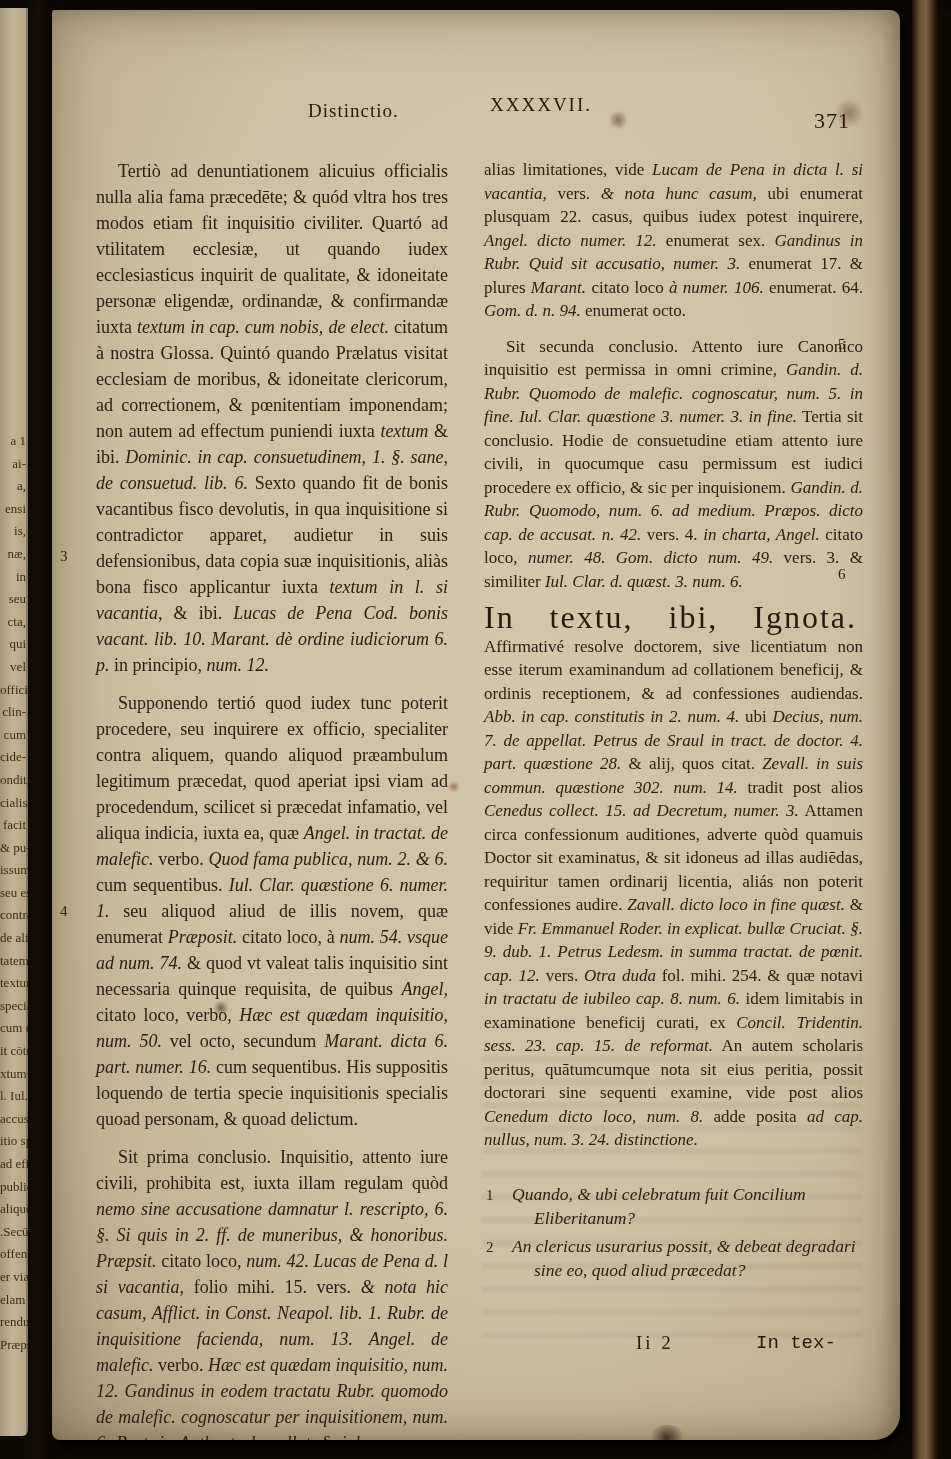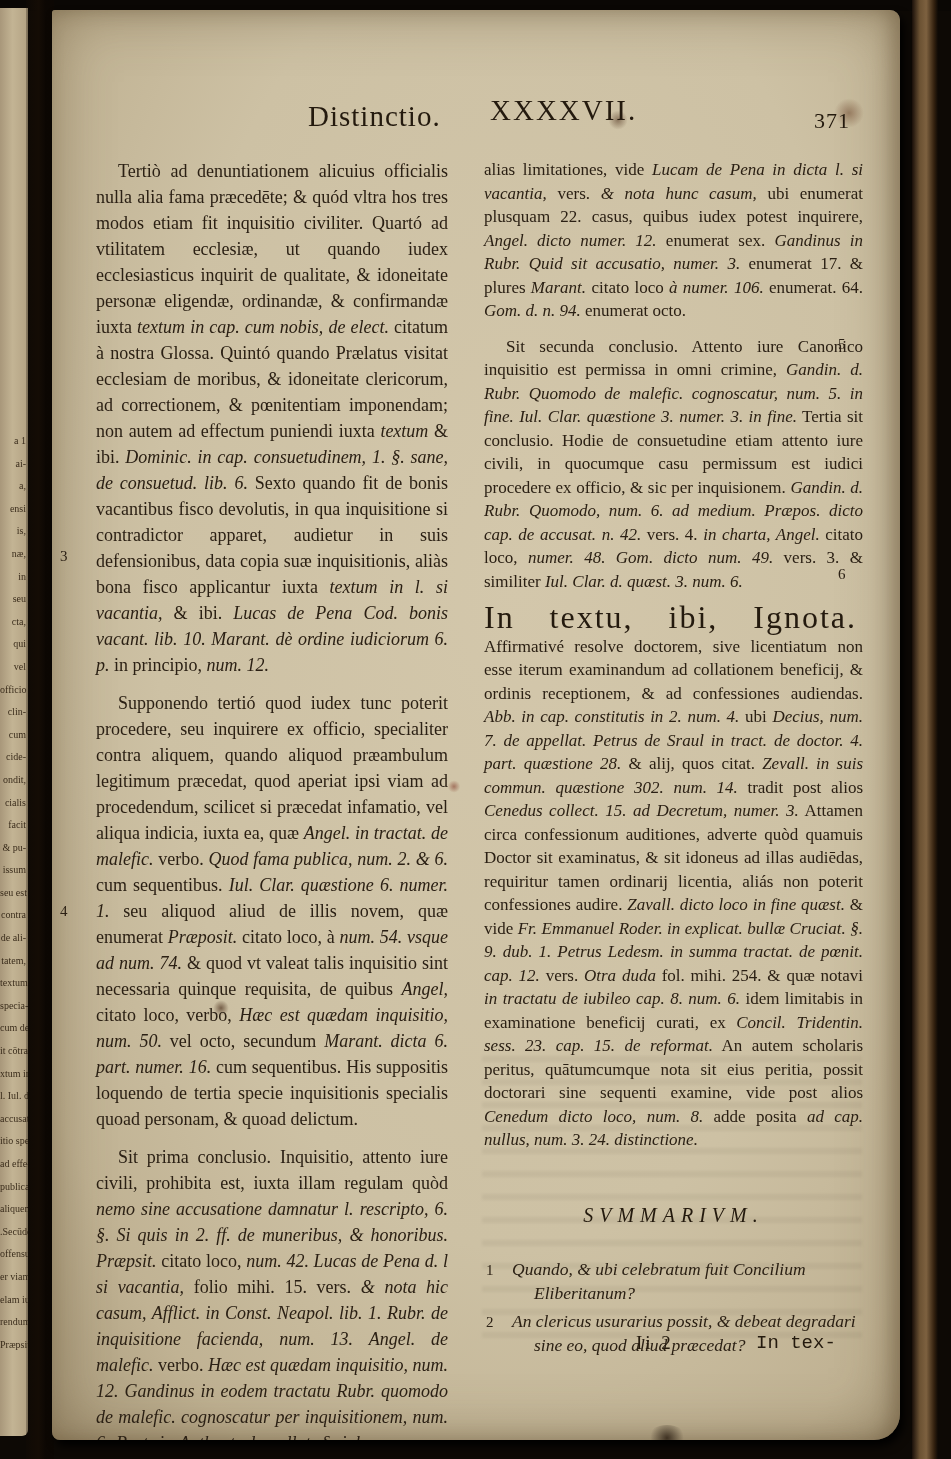--- a/index.html
+++ b/index.html
@@ -30,21 +30,21 @@
     border-radius:3px 10px 26px 8px;
     box-shadow:inset 0 0 60px rgba(90,70,40,.45), inset -8px 0 18px rgba(80,60,35,.35), 4px 6px 10px #000;
     overflow:hidden;color:#2b2014;
   }
   .stain{position:absolute;border-radius:50%;pointer-events:none;}
   .bleedthrough{
     position:absolute;opacity:.12;filter:blur(1.5px);pointer-events:none;
     background:repeating-linear-gradient(180deg,rgba(70,60,45,.0) 0 6px,rgba(70,60,45,.55) 6px 12px,rgba(70,60,45,.0) 12px 23px);
   }
   
-  .hdr{position:absolute;font-size:29px;letter-spacing:1px;color:#241a0e;}
+  .hdr{position:absolute;font-size:19px;letter-spacing:1px;color:#241a0e;}
   
   .col{position:absolute;top:136px;text-align:justify;}
   .col-left{left:32px;width:376px;font-size:18px;line-height:26px;}
   .col-right{left:420px;width:403px;font-size:17px;line-height:23.5px;}
   .para{margin:12px;}
   .para.indent{text-indent:22px;}
   .para i{font-family:"Liberation Serif","DejaVu Serif",serif;}
   .intext-lead{
     font-size:32px;letter-spacing:2px;line-height:24px;font-style:normal;
     color:#241a0e;padding-right:6px;
@@ -65,21 +65,21 @@
   .sum-num{
     position:absolute;left:14px;top:1px;font-style:normal;font-size:15px;text-indent:0;
   }
   .margin-num{position:absolute;font-size:15px;color:#2b2014;}
   .footer-line{position:absolute;top:1322px;left:416px;width:403px;font-size:19px;color:#241a0e;}
   .footer-sig{position:absolute;left:168px;letter-spacing:3px;}
   .footer-catch{position:absolute;left:288px;font-family:Liberation Mono, monospace;}
   
   .frag-col{
     position:absolute;right:2px;top:422px;width:26px;text-align:right;
-    font-size:10px;line-height:22.6px;color:#3a2c1b;white-space:nowrap;
+    font-size:13px;line-height:22.6px;color:#3a2c1b;white-space:nowrap;
   }
 </style>
 </head>
 <body>
 
 <div class="top-band"></div>
 
 <div class="prev-page-strip">
   <div class="frag-col">
       <div>a 1</div>
@@ -151,21 +151,20 @@
       <p class="para indent"><span>Supponendo tertió quod iudex tunc poterit procedere, seu inquirere ex officio, specialiter contra aliquem, quando aliquod præambulum legitimum præcedat, quod aperiat ipsi viam ad procedendum, scilicet si præcedat infamatio, vel aliqua indicia, iuxta ea, quæ </span><i>Angel. in tractat. de malefic.</i><span> verbo. </span><i>Quod fama publica, num. 2. &amp; 6.</i><span> cum sequentibus. </span><i>Iul. Clar. quæstione 6. numer. 1.</i><span> seu aliquod aliud de illis novem, quæ enumerat </span><i>Præposit.</i><span> citato loco, à </span><i>num. 54. vsque ad num. 74.</i><span> &amp; quod vt valeat talis inquisitio sint necessaria quinque requisita, de quibus </span><i>Angel,</i><span> citato loco, verbo, </span><i>Hæc est quædam inquisitio, num. 50.</i><span> vel octo, secundum </span><i>Marant. dicta 6. part. numer. 16.</i><span> cum sequentibus. His suppositis loquendo de tertia specie inquisitionis specialis quoad personam, &amp; quoad delictum.</span></p>
       <p class="para indent"><span>Sit prima conclusio. Inquisitio, attento iure civili, prohibita est, iuxta illam regulam quòd </span><i>nemo sine accusatione damnatur l. rescripto, 6. §. Si quis in 2. ff. de muneribus, &amp; honoribus. Præpsit.</i><span> citato loco, </span><i>num. 42. Lucas de Pena d. l si vacantia,</i><span> folio mihi. 15. vers. </span><i>&amp; nota hic casum, Afflict. in Const. Neapol. lib. 1. Rubr. de inquisitione facienda, num. 13. Angel. de malefic.</i><span> verbo. </span><i>Hæc est quædam inquisitio, num. 12. Gandinus in eodem tractatu Rubr. quomodo de malefic. cognoscatur per inquisitionem, num. 6. Bart. in Authent. de collat. §. iubemus, num. 1. Hippol. conf. 110. num. 17. lib. 2. Gom. 3. tom. cap. 1. num. 49. Marant.</i><span> citato loco, </span><i>numer. 6.</i><span> Limita primò conclusionem in crimine lœsæ Maiestatis. Secundò quando Rex mandat inquiri. Tertiò in criminibus notorijs. Quartò in manifestis, &amp; famosis latronibus, &amp; itinerum aggressoribus, &amp; in publicis homicidis fugientibus, vel latitantibus. Quintò contra socios, in his enim potest iudex inquirere: </span></p>
     </div>
 
   <div class="col col-right">
     <div>
         <p class="para"><span>alias limitationes, vide </span><i>Lucam de Pena in dicta l. si vacantia,</i><span> vers. </span><i>&amp; nota hunc casum,</i><span> ubi enumerat plusquam 22. casus, quibus iudex potest inquirere, </span><i>Angel. dicto numer. 12.</i><span> enumerat sex. </span><i>Gandinus in Rubr. Quid sit accusatio, numer. 3.</i><span> enumerat 17. &amp; plures </span><i>Marant.</i><span> citato loco </span><i>à numer. 106.</i><span> enumerat. 64. </span><i>Gom. d. n. 94.</i><span> enumerat octo.</span></p>
         <p class="para indent"><span>Sit secunda conclusio. Attento iure Canonico inquisitio est permissa in omni crimine, </span><i>Gandin. d. Rubr. Quomodo de malefic. cognoscatur, num. 5. in fine. Iul. Clar. quæstione 3. numer. 3. in fine.</i><span> Tertia sit conclusio. Hodie de consuetudine etiam attento iure civili, in quocumque casu permissum est iudici procedere ex officio, &amp; sic per inquisionem. </span><i>Gandin. d. Rubr. Quomodo, num. 6. ad medium. Præpos. dicto cap. de accusat. n. 42.</i><span> vers. 4. </span><i>in charta, Angel.</i><span> citato loco, </span><i>numer. 48. Gom. dicto num. 49.</i><span> vers. 3. &amp; similiter </span><i>Iul. Clar. d. quæst. 3. num. 6.</i></p>
         <p class="para"><span class="intext-lead">In textu, ibi, Ignota.</span><span> Affirmativé resolve doctorem, sive licentiatum non esse iterum examinandum ad collationem beneficij, &amp; ordinis receptionem, &amp; ad confessiones audiendas. </span><i>Abb. in cap. constitutis in 2. num. 4.</i><span> ubi </span><i>Decius, num. 7. de appellat. Petrus de Sraul in tract. de doctor. 4. part. quæstione 28.</i><span> &amp; alij, quos citat. </span><i>Zevall. in suis commun. quæstione 302. num. 14.</i><span> tradit post alios </span><i>Cenedus collect. 15. ad Decretum, numer. 3.</i><span> Attamen circa confessionum auditiones, adverte quòd quamuis Doctor sit examinatus, &amp; sit idoneus ad illas audiēdas, requiritur tamen ordinarij licentia, aliás non poterit confessiones audire. </span><i>Zavall. dicto loco in fine quæst.</i><span> &amp; vide </span><i>Fr. Emmanuel Roder. in explicat. bullæ Cruciat. §. 9. dub. 1. Petrus Ledesm. in summa tractat. de pœnit. cap. 12.</i><span> vers. </span><i>Otra duda</i><span> fol. mihi. 254. &amp; quæ notavi </span><i>in tractatu de iubileo cap. 8. num. 6.</i><span> idem limitabis in examinatione beneficij curati, ex </span><i>Concil. Tridentin. sess. 23. cap. 15. de reformat.</i><span> An autem scholaris peritus, quātumcumque nota sit eius peritia, possit doctorari sine sequenti examine, vide post alios </span><i>Cenedum dicto loco, num. 8.</i><span> adde posita </span><i>ad cap. nullus, num. 3. 24. distinctione.</i></p>
       </div>
-    <h3 class="summary-heading">SVMMARIVM.</h3>
     <div class="summary-list">
         <div class="sum-item"><span class="sum-num">1</span>Quando, &amp; ubi celebratum fuit Concilium Eliberitanum?</div>
         <div class="sum-item"><span class="sum-num">2</span>An clericus usurarius possit, &amp; debeat degradari sine eo, quod aliud præcedat?</div>
       </div>
   </div>
 
   <div class="footer-line">
     <span class="footer-sig">Ii 2</span>
     <span class="footer-catch">In tex-</span>
   </div>

